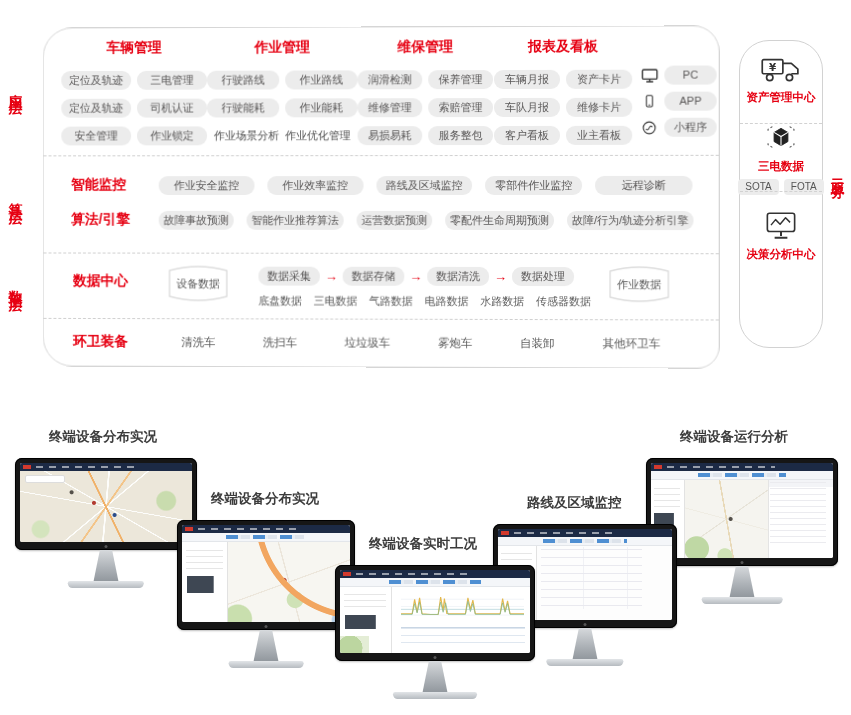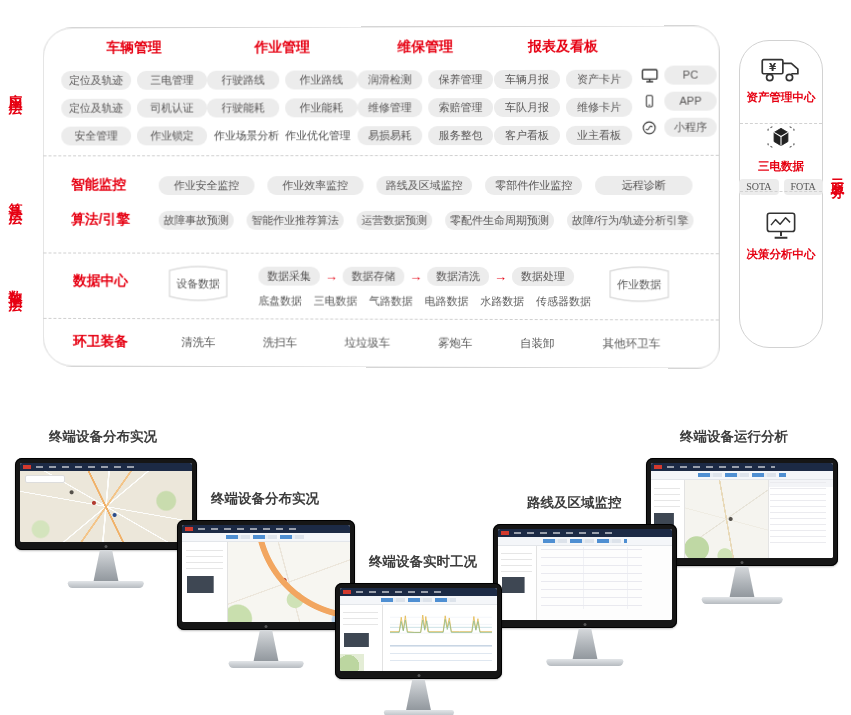--- a/index.html
+++ b/index.html
@@ -76,30 +76,30 @@
   div.rail-item:nth-of-type(2){height:68px;}
   div.rail-item:nth-of-type(3){height:93px;}
   div.rail-item:nth-of-type(4){height:62px;}
   .r-icon{display:flex;align-items:center;justify-content:center;}
   .r-icon svg{display:none;}
   .r-icon[data-icon="truck-yen-icon"] .ic-truck{display:block;}
   .r-icon[data-icon="monitor-users-icon"] .ic-musers{display:block;}
   .r-icon[data-icon="cube-icon"] .ic-cube{display:block;}
   .r-icon[data-icon="monitor-chart-icon"] .ic-mchart{display:block;}
   .r-title{color:#e60012;font-weight:bold;font-size:11.5px;white-space:nowrap;}
-  .r-tags{display:flex;gap:5px;font-family:Liberation Serif, serif;}
+  .r-tags{display:flex;gap:5px;}
   .tag{border-radius:4px;font-size:10px;padding:3px 7px;color:#555;}
   .cloud-label{position:absolute;left:829px;top:168px;writing-mode:vertical-rl;letter-spacing:3px;
     color:#e60012;font-weight:bold;font-size:14px;}
 
   
   .monitor{position:absolute;}
   div.monitor:nth-of-type(1){left:15px;top:458px;width:182px;height:92px;z-index:1;}
   div.monitor:nth-of-type(2){left:177px;top:520px;width:178px;height:110px;z-index:2;}
-  div.monitor:nth-of-type(3){left:335px;top:565px;width:167px;height:96px;z-index:5;margin-top:18px;}
+  div.monitor:nth-of-type(3){left:335px;top:565px;width:200px;height:96px;z-index:5;}
   div.monitor:nth-of-type(4){left:493px;top:524px;width:184px;height:104px;z-index:3;}
   div.monitor:nth-of-type(5){left:646px;top:458px;width:192px;height:108px;z-index:2;}
   .m-label{position:absolute;top:-30px;left:34px;font-size:13.5px;font-weight:bold;color:#3c3c3c;white-space:nowrap;}
   .frame{position:absolute;inset:0;background:#161616;border-radius:7px;padding:5px 5px 8px 5px;box-sizing:border-box;
     box-shadow:inset 0 0 0 1px #000,0 1px 2px rgba(0,0,0,.25);}
   .frame::after{content:"";position:absolute;left:50%;bottom:2.5px;transform:translateX(-50%);
     width:3px;height:3px;border-radius:50%;background:#555;}
   .screen{width:100%;height:100%;background:#fff;overflow:hidden;display:flex;flex-direction:column;border-radius:2px;}
   .neck{position:absolute;left:50%;top:100%;transform:translateX(-50%);width:36px;height:32px;
     background:linear-gradient(180deg,#d6d9dc,#aeb3b8 55%,#90969c);

